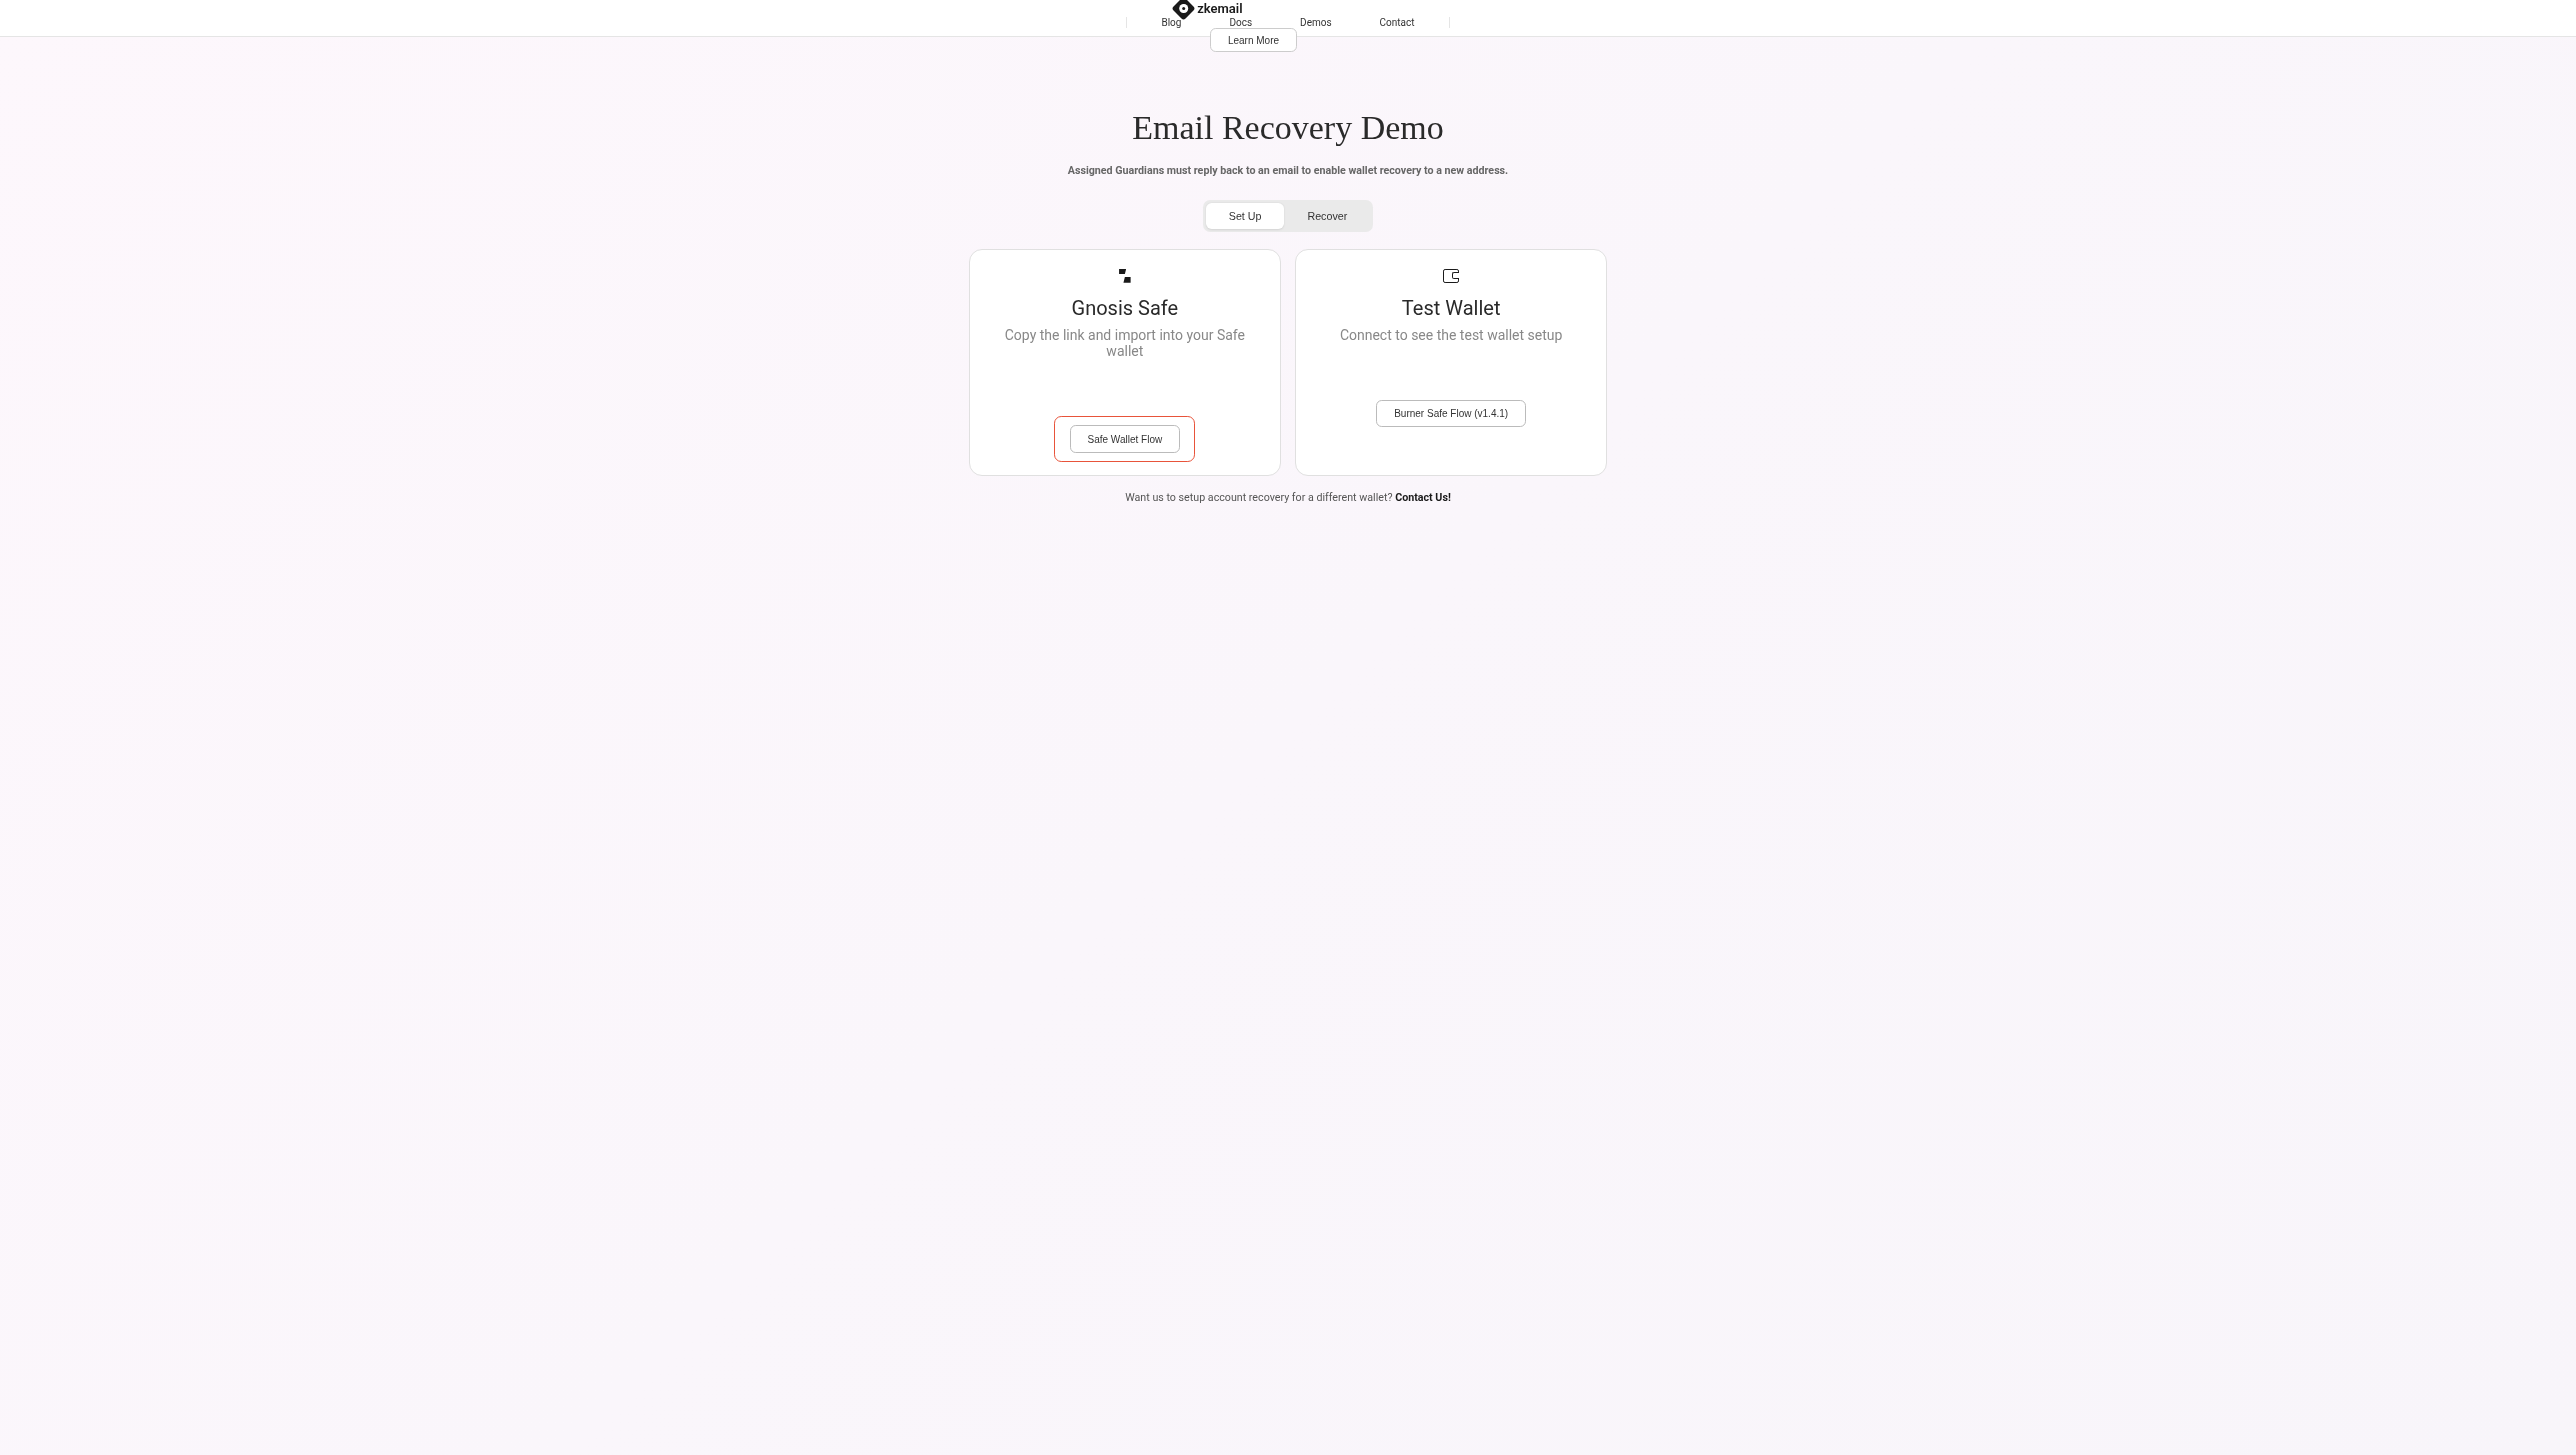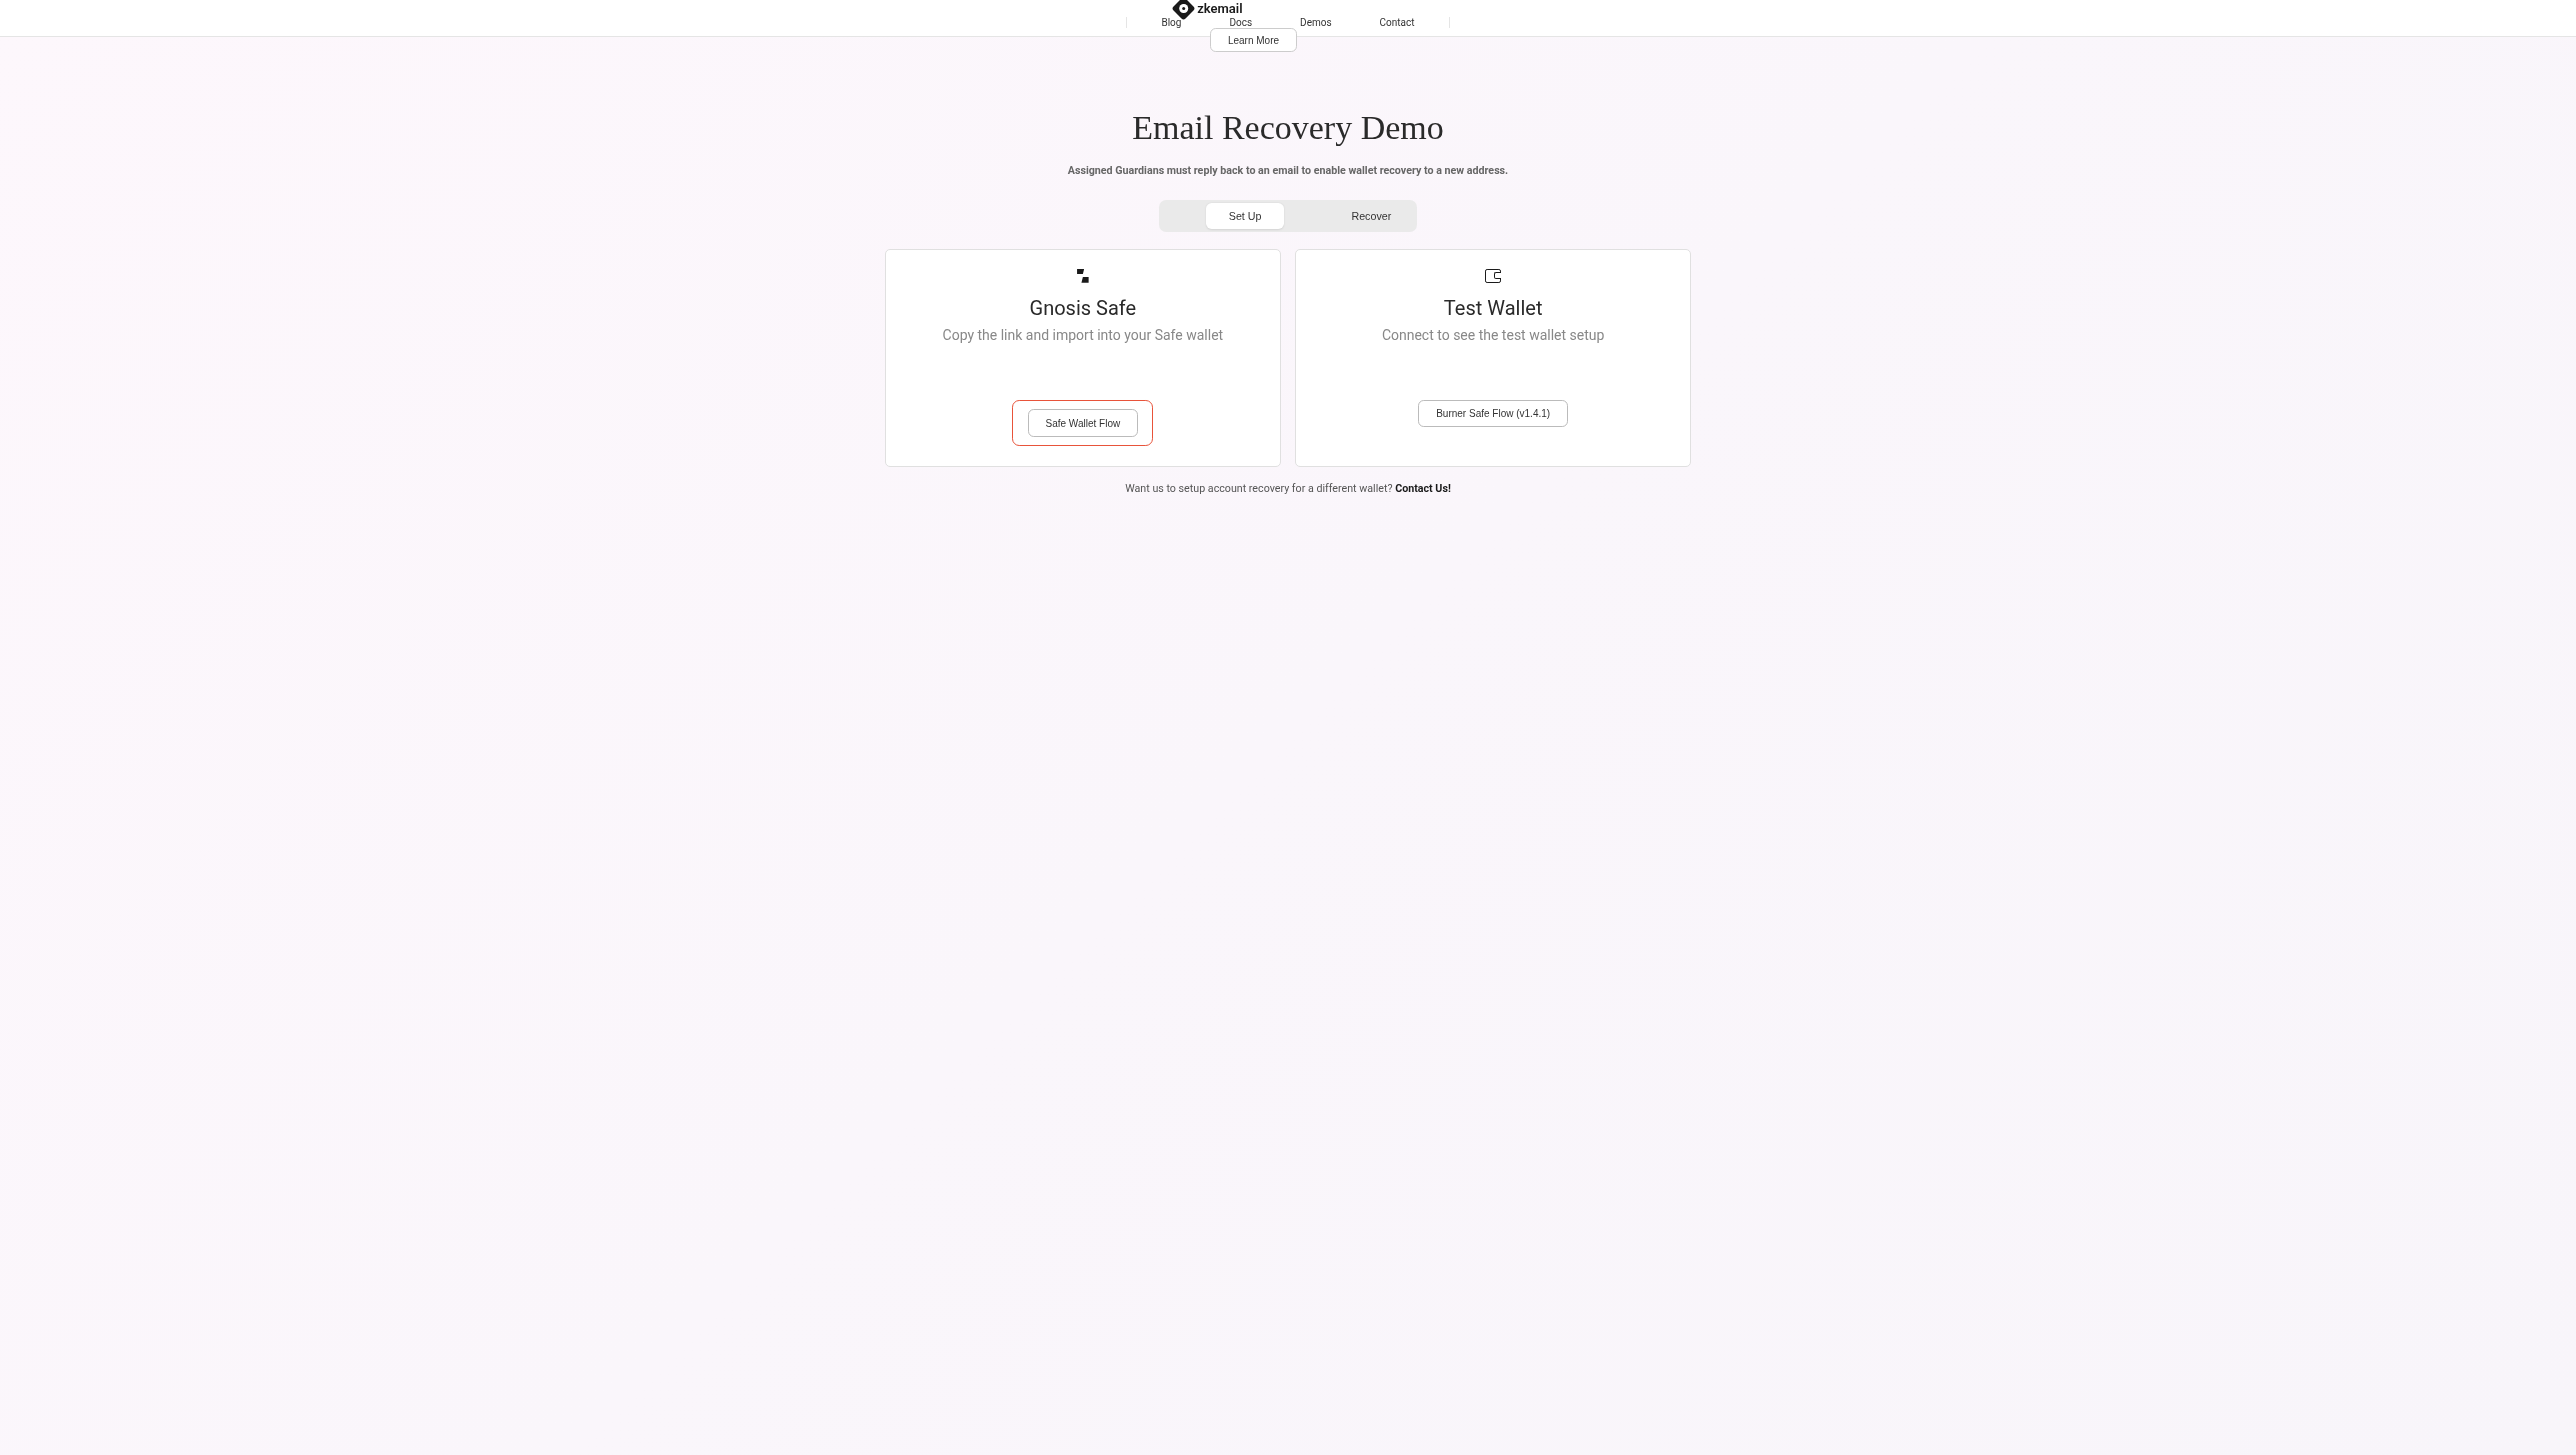--- a/index.html
+++ b/index.html
@@ -130,42 +130,41 @@
     }
     
     .tab {
       padding: 7.2px 23px;
       border-radius: 5.7px;
       font-size: 10.7px;
       color: #333;
       cursor: pointer;
       border: none;
       background: transparent;
-      margin-left: 44px;
     }
     
     .tab.active {
       background: #fff;
       box-shadow: 0 0.7px 2.1px rgba(0,0,0,0.1);
     }
     
     .cards-container {
       display: flex;
       gap: 14.3px;
       justify-content: center;
       padding: 0 17px;
       margin-bottom: 14.3px;
     }
     
     .card {
       background: #fff;
       border: 0.7px solid #e0e0e0;
-      border-radius: 5px;
-      padding: 17px 23px 20px;
-      width: 396px;
+      border-radius: 13px;
+      padding: 17px 23px 13px;
+      width: 312px;
       text-align: center;
     }
     
     .card-icon {
       width: 17px;
       height: 17px;
       margin: 0 auto 11.5px;
       display: flex;
       align-items: center;
       justify-content: center;

